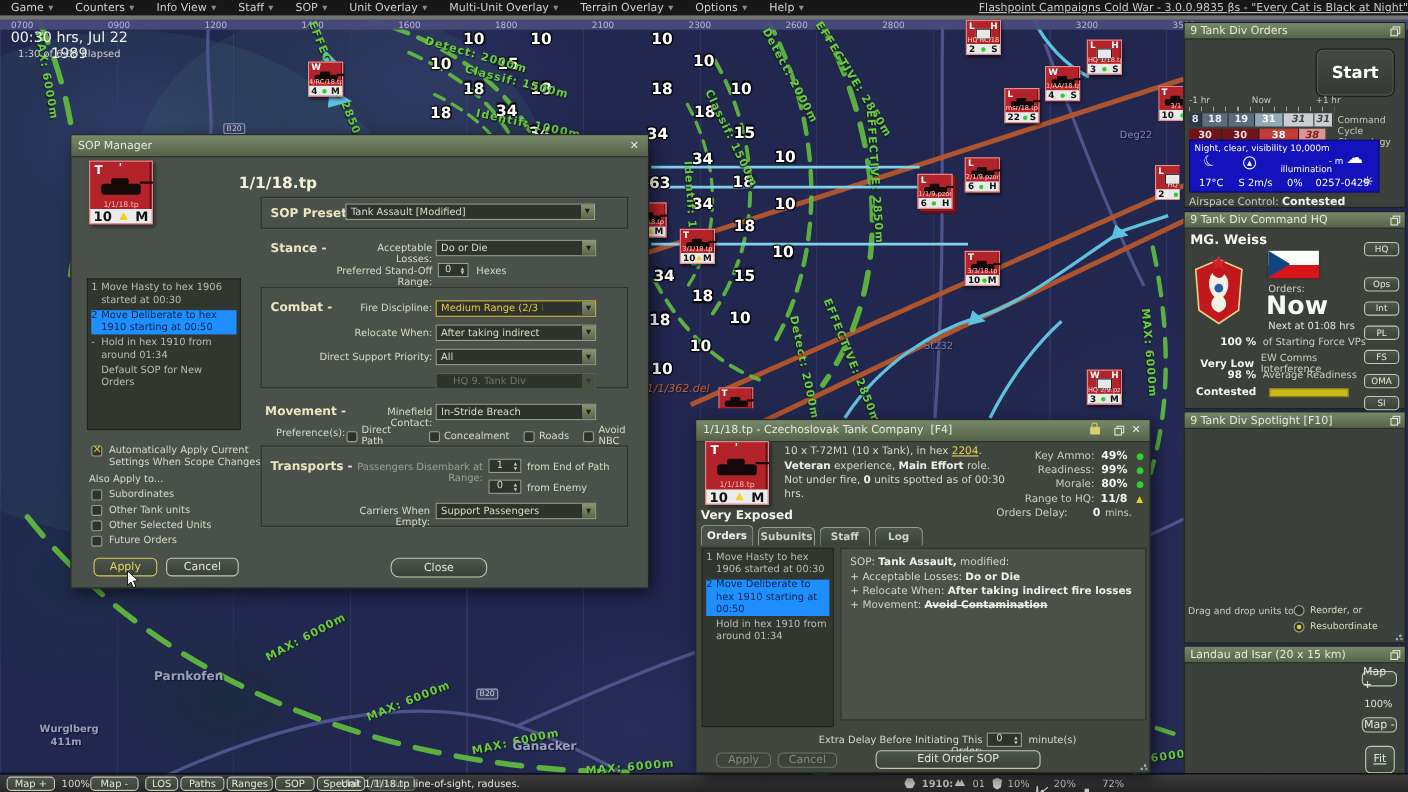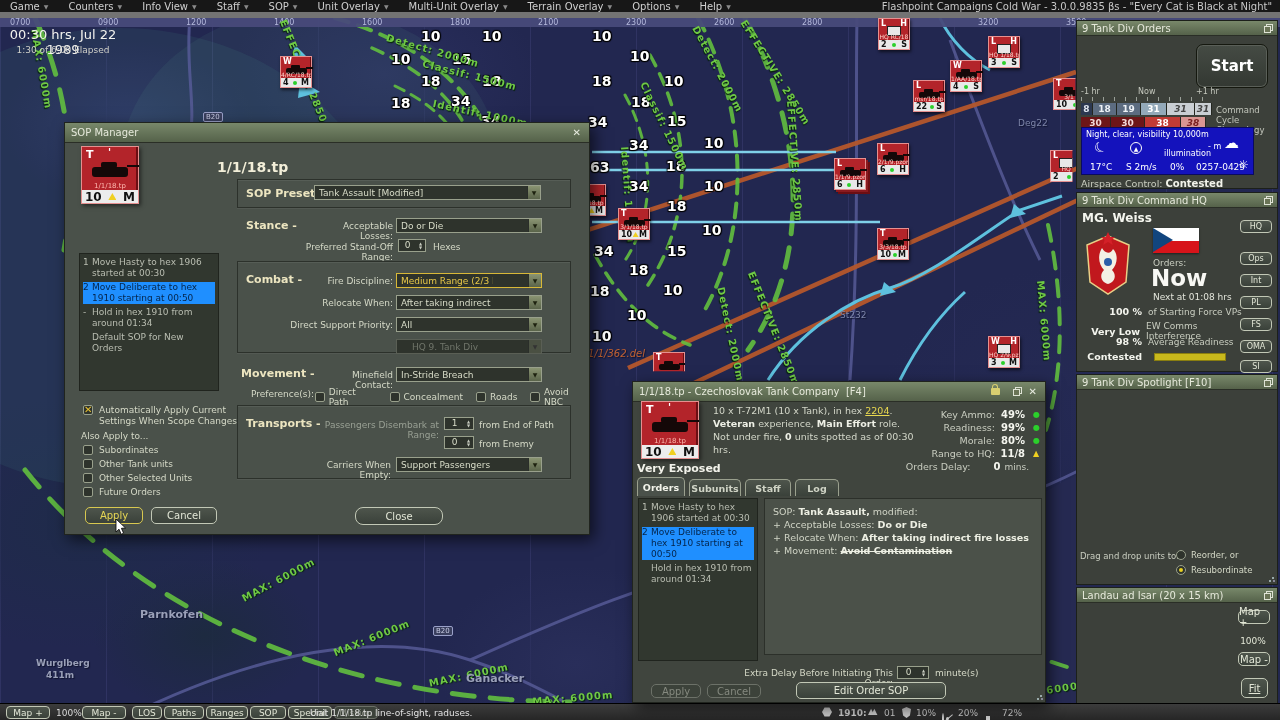--- a/index.html
+++ b/index.html
@@ -2,24 +2,24 @@
 <html><head>
 <meta charset="utf-8">
 <style>
   * { margin:0; padding:0; box-sizing:border-box; }
   html,body { width:1280px; height:720px; background:#000; overflow:hidden;
     font-family:"DejaVu Sans","Liberation Sans",sans-serif; }
   #stage { position:relative; width:1280px; height:720px; background:#23284e; }
 
   
   #menubar { position:absolute; left:0; top:0; width:1280px; height:18px; background:#171717;
-    border-bottom:6px solid #737373; display:flex; align-items:center; z-index:90; }
+    border-bottom:4px solid #737373; display:flex; align-items:center; z-index:90; }
   .menu-item { color:#cfcfcf; font-size:10px; padding:0 10px; height:18px; display:flex; align-items:center; gap:4px; cursor:default; }
   .menu-item .caret { color:#8a8a8a; font-size:6px; }
-  #win-title { margin-left:auto; padding-right:8px; color:#c8c8c8; font-size:10px; }
+  #win-title { margin-left:auto; color:#c8c8c8; font-size:10px;text-decoration:underline; }
 
   
   #map { position:absolute; left:0; top:18px; width:1280px; height:702px;
     background:
       radial-gradient(180px 120px at 10% 15%, #2c3162 0%, transparent 70%),
       radial-gradient(220px 140px at 30% 8%, #2a2f5e 0%, transparent 70%),
       radial-gradient(280px 180px at 6% 72%, #1f2b4a 0%, transparent 70%),
       radial-gradient(200px 140px at 45% 92%, #292e5a 0%, transparent 70%),
       radial-gradient(160px 110px at 16% 88%, #1d2a40 0%, transparent 70%),
       radial-gradient(300px 200px at 85% 55%, #252a54 0%, transparent 70%),
@@ -842,21 +842,21 @@
         <span class="mdot white" style="left: 39px; top: 69px;"></span>
         <span class="mdot white" style="left: 11px; top: 85px;"></span>
         <span class="mdot white" style="left: 55px; top: 96px;"></span>
         <span class="mdot yellow" style="left: 46px; top: 10px;"></span>
         <span class="mdot sel" style="left: 85px; top: 39px;"></span>
       </div>
   </div>
   <div class="btn" style="left:1238px;top:610px;width:32px;height:14px;z-index:11;">Map +</div>
   <div id="mini-zoom" style="z-index:11;">100%</div>
   <div class="btn" style="left:1238px;top:652px;width:32px;height:14px;z-index:11;">Map -</div>
-  <div class="btn" style="left:1241px;top:678px;width:27px;height:20px;z-index:11;text-decoration:underline;">Fit</div>
+  <div class="btn" style="left:1241px;top:678px;width:27px;height:25px;z-index:11;text-decoration:underline;">Fit</div>
 
   <div id="unit-dlg">
     <div class="dlg-title">
       <span>1/1/18.tp - Czechoslovak Tank Company</span>&nbsp;&nbsp;
       <span>[F4]</span>
       <span class="dlg-x" style="margin-left:auto;display:flex;align-items:center;gap:7px;">
         <span class="lock t-ico"></span>
         <span class="corner-ico t-ico"></span>
         <span>✕</span>
       </span>

